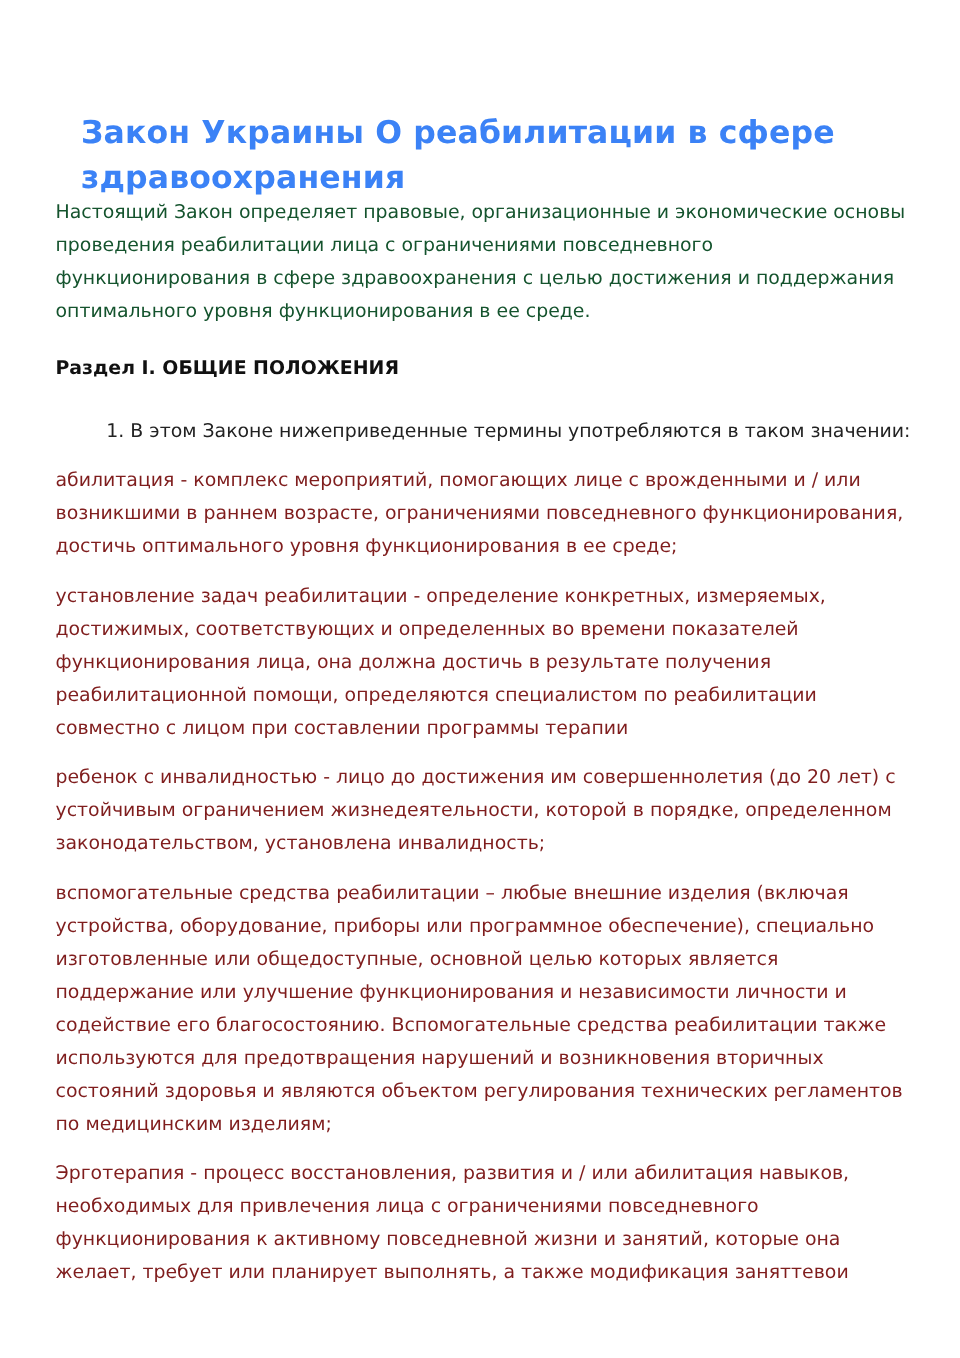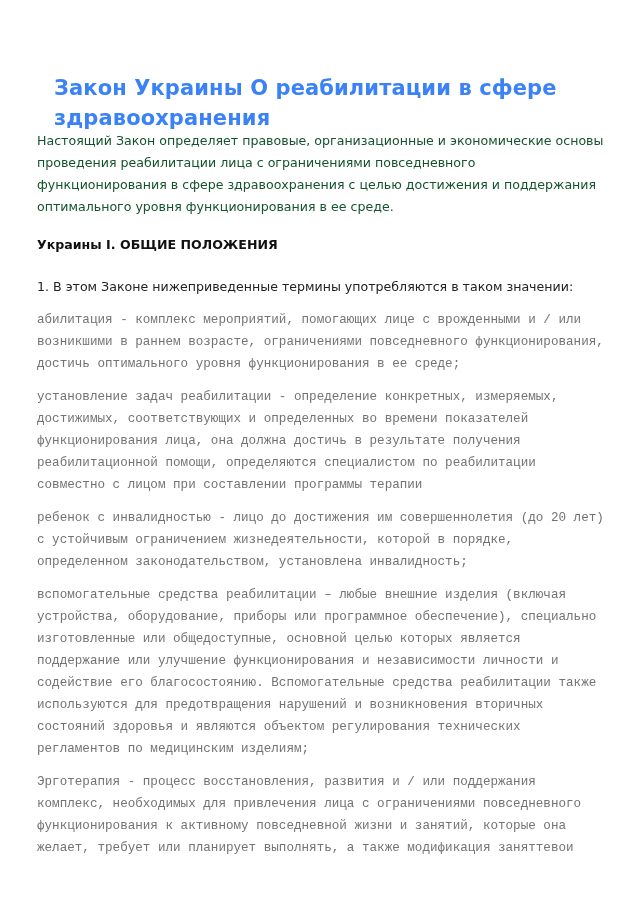--- a/index.html
+++ b/index.html
@@ -23,37 +23,37 @@
     position: absolute; left: 37px; top: 234px;
     font-size: 12.6px; font-weight: bold; line-height: 22px; margin: 0; color: #111;
   }
   .article {
     position: absolute; left: 37px; top: 276px; width: 570px;
   }
   .article-heading {
     font-size: 12.6px; font-weight: bold; line-height: 22px; margin: 0; color: #111;
   }
   .article-lead {
-    font-size: 12.6px; line-height: 22px; margin: 0 0 11px 0; color: #222;
+    font-size: 12.6px; line-height: 22px; margin: 0 0 11px 0; color: #222; text-align: right;
   }
   .definition {
-    font-size: 12.6px; line-height: 22px; margin: 0 0 11px 0; color: #737373; font-family: Liberation Mono, monospace;
+    font-size: 12.6px; line-height: 22px; margin: 0 0 11px 0; color: #7f1d1d;
   }
 </style>
 </head>
 <body>
 
 <div class="page">
   <h1 class="title">Закон Украины О реабилитации в сфере здравоохранения</h1>
 
   <p class="intro">Настоящий Закон определяет правовые, организационные и экономические основы проведения реабилитации лица с ограничениями повседневного функционирования в сфере здравоохранения с целью достижения и поддержания оптимального уровня функционирования в ее среде.</p>
 
-  <h2 class="section-heading">Украины I. ОБЩИЕ ПОЛОЖЕНИЯ</h2>
+  <h2 class="section-heading">Раздел I. ОБЩИЕ ПОЛОЖЕНИЯ</h2>
 
   <div class="article">
     <p class="article-lead">1. В этом Законе нижеприведенные термины употребляются в таком значении:</p>
     <p class="definition">абилитация - комплекс мероприятий, помогающих лице с врожденными и / или возникшими в раннем возрасте, ограничениями повседневного функционирования, достичь оптимального уровня функционирования в ее среде;</p>
     <p class="definition">установление задач реабилитации - определение конкретных, измеряемых, достижимых, соответствующих и определенных во времени показателей функционирования лица, она должна достичь в результате получения реабилитационной помощи, определяются специалистом по реабилитации совместно с лицом при составлении программы терапии</p>
     <p class="definition">ребенок с инвалидностью - лицо до достижения им совершеннолетия (до 20 лет) с устойчивым ограничением жизнедеятельности, которой в порядке, определенном законодательством, установлена инвалидность;</p>
     <p class="definition">вспомогательные средства реабилитации – любые внешние изделия (включая устройства, оборудование, приборы или программное обеспечение), специально изготовленные или общедоступные, основной целью которых является поддержание или улучшение функционирования и независимости личности и содействие его благосостоянию. Вспомогательные средства реабилитации также используются для предотвращения нарушений и возникновения вторичных состояний здоровья и являются объектом регулирования технических регламентов по медицинским изделиям;</p>
-    <p class="definition">Эрготерапия - процесс восстановления, развития и / или поддержания комплекс, необходимых для привлечения лица с ограничениями повседневного функционирования к активному повседневной жизни и занятий, которые она желает, требует или планирует выполнять, а также модификация заняттевои</p>
+    <p class="definition">Эрготерапия - процесс восстановления, развития и / или абилитация навыков, необходимых для привлечения лица с ограничениями повседневного функционирования к активному повседневной жизни и занятий, которые она желает, требует или планирует выполнять, а также модификация заняттевои</p>
   </div>
 </div>
 
 </body></html>

